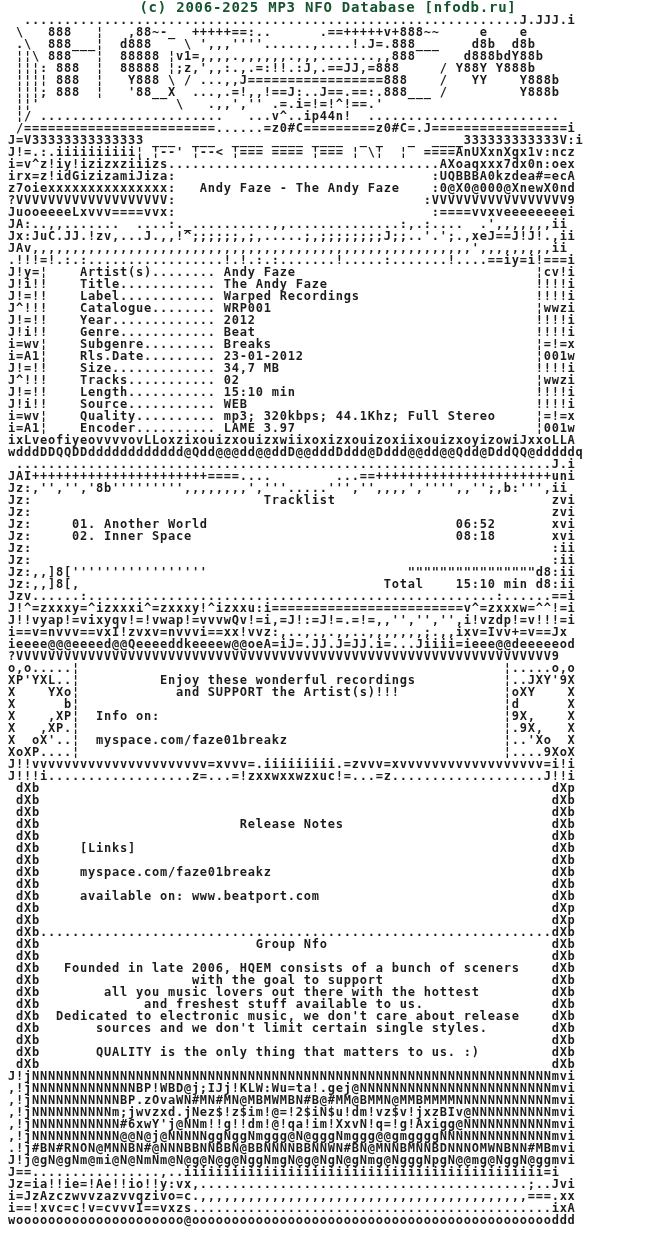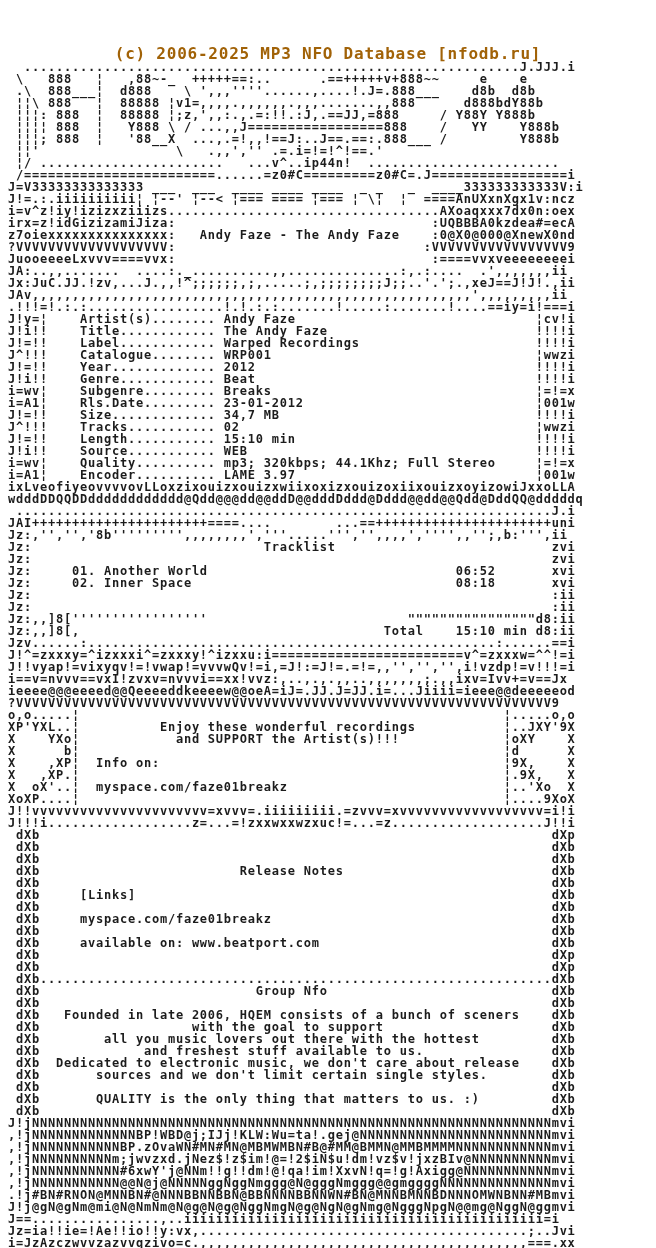--- a/index.html
+++ b/index.html
@@ -5,30 +5,29 @@
   html, body { margin: 0; padding: 0; }
   body {
     width: 656px;
     height: 1248px;
     background: #ffffff;
     overflow: hidden;
     font-family: "DejaVu Sans Mono", "Liberation Mono", monospace;
   }
   .nfo-page { width: 656px; height: 1248px; position: relative; }
   .nfo-header {
-    color: #a16207;
+    color: #14532d;
     font-weight: bold;
-    font-size: 16px;
+    font-size: 14px;
     line-height: 14px;
     height: 14px;
     letter-spacing: 0.77px;
     text-align: center;
     white-space: pre;
     cursor: pointer;
-    margin-top: 47px;
   }
   .nfo-body {
     margin: 0;
     padding: 0 0 0 8px;
     color: #1c1c1c;
     font-family: "DejaVu Sans Mono", "Liberation Mono", monospace;
     font-weight: bold;
     font-size: 12px;
     line-height: 12px;
     letter-spacing: 0.77px;

